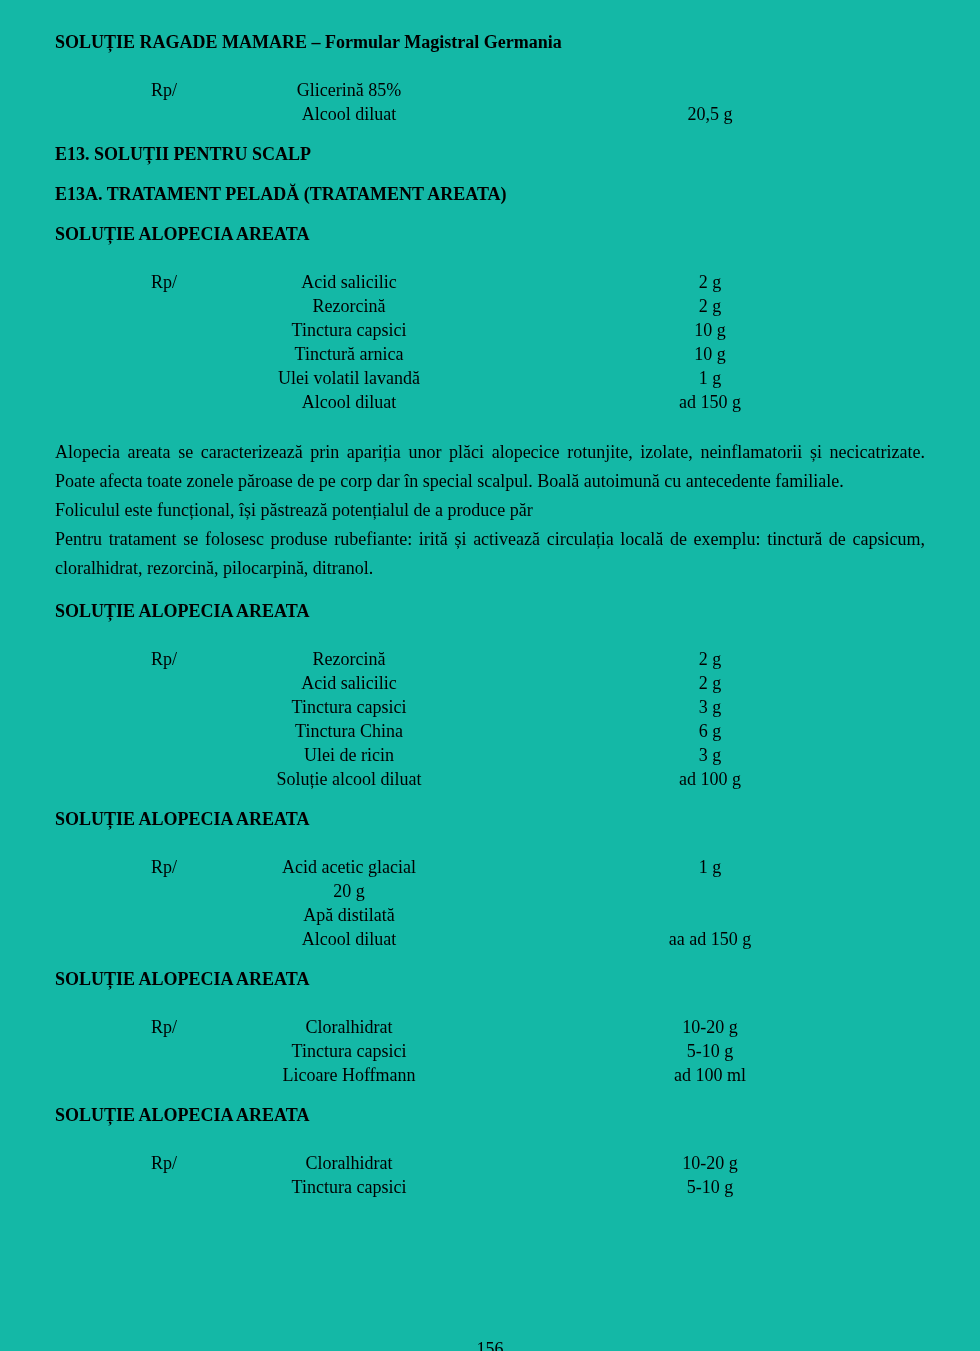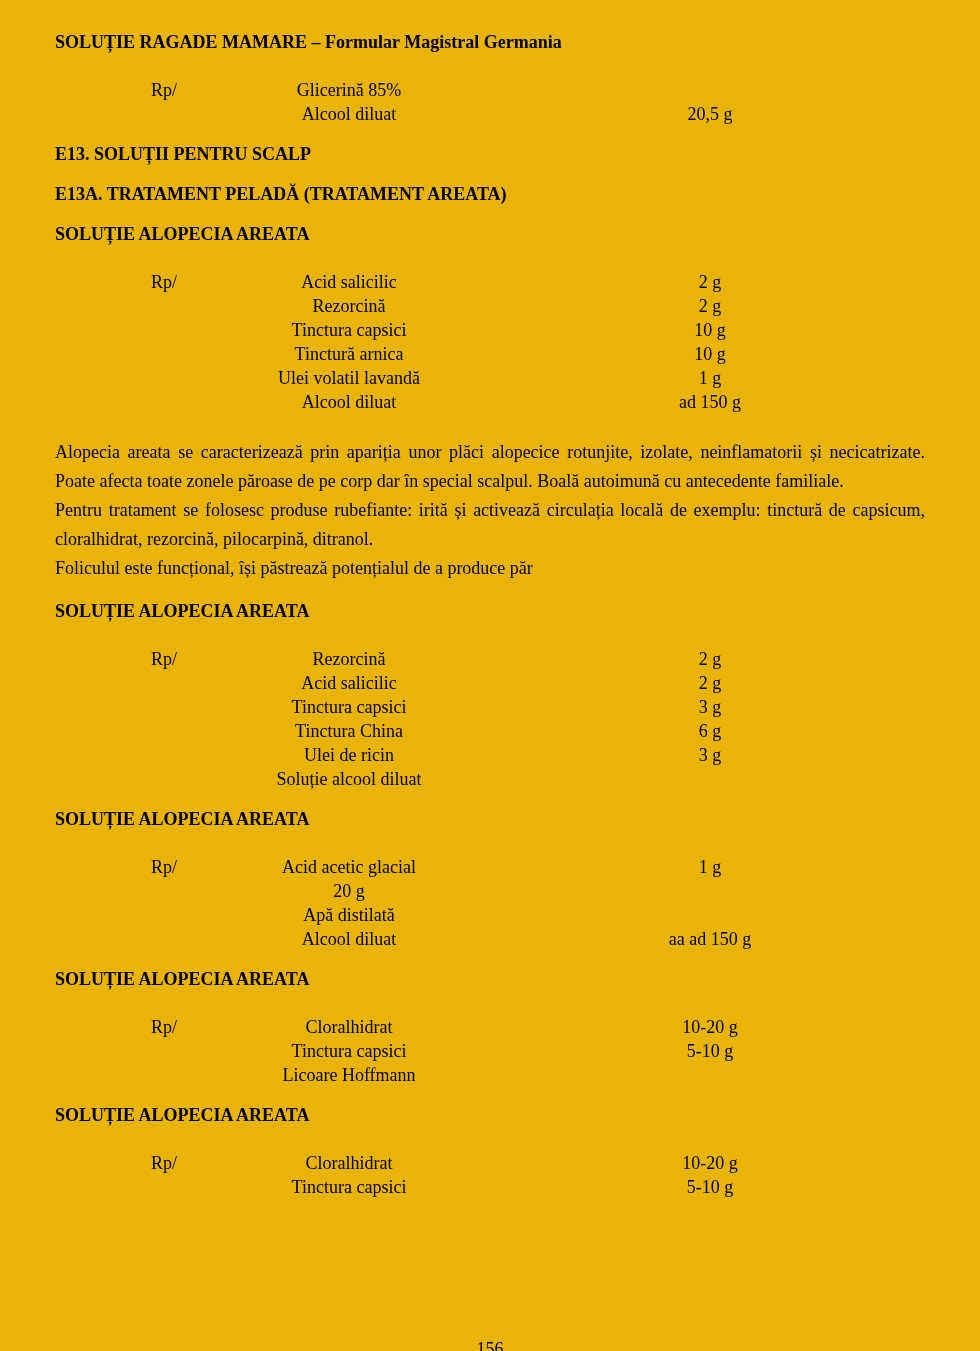--- a/index.html
+++ b/index.html
@@ -14,21 +14,21 @@
     font-size: 18px;
     color: #000000;
   }
   .page {
     position: relative;
     box-sizing: border-box;
     width: 980px;
     height: 1351px;
     padding: 30px 55px 0 55px;
     overflow: hidden;
-    background: #eab308;
+    background: #14b8a6;
   }
   .doc-heading {
     font-weight: bold;
     line-height: 24px;
     margin-top: 16px;
   }
   .doc-heading:first-child {
     margin-top: 0;
   }
   .rx-block {
@@ -107,22 +107,22 @@
           <span class="rx-quantity">1 g</span>
         </div>
         <div class="rx-row">
           <span class="rx-label"></span>
           <span class="rx-ingredient">Alcool diluat</span>
           <span class="rx-quantity">ad 150 g</span>
         </div>
       </div>
       <div class="para-group">
         <p class="doc-paragraph justify">Alopecia areata se caracterizează prin apariția unor plăci alopecice rotunjite, izolate, neinflamatorii și necicatrizate. Poate afecta toate zonele păroase de pe corp dar în special scalpul. Boală autoimună cu antecedente familiale.</p>
+        <p class="doc-paragraph">Foliculul este funcțional, își păstrează potențialul de a produce păr</p>
         <p class="doc-paragraph justify">Pentru tratament se folosesc produse rubefiante: irită și activează circulația locală de exemplu: tinctură de capsicum, cloralhidrat, rezorcină, pilocarpină, ditranol.</p>
-        <p class="doc-paragraph">Foliculul este funcțional, își păstrează potențialul de a produce păr</p>
       </div>
       <div class="doc-heading">SOLUȚIE ALOPECIA AREATA</div>
       <div class="rx-block">
         <div class="rx-row">
           <span class="rx-label">Rp/</span>
           <span class="rx-ingredient">Rezorcină</span>
           <span class="rx-quantity">2 g</span>
         </div>
         <div class="rx-row">
           <span class="rx-label"></span>
@@ -140,20 +140,21 @@
           <span class="rx-quantity">6 g</span>
         </div>
         <div class="rx-row">
           <span class="rx-label"></span>
           <span class="rx-ingredient">Ulei de ricin</span>
           <span class="rx-quantity">3 g</span>
         </div>
         <div class="rx-row">
           <span class="rx-label"></span>
           <span class="rx-ingredient">Soluție alcool diluat</span>
+          <span class="rx-quantity">ad 100 g</span>
         </div>
       </div>
       <div class="doc-heading">SOLUȚIE ALOPECIA AREATA</div>
       <div class="rx-block">
         <div class="rx-row">
           <span class="rx-label">Rp/</span>
           <span class="rx-ingredient">Acid acetic glacial</span>
           <span class="rx-quantity">1 g</span>
         </div>
         <div class="rx-row">
@@ -179,20 +180,21 @@
           <span class="rx-quantity">10-20 g</span>
         </div>
         <div class="rx-row">
           <span class="rx-label"></span>
           <span class="rx-ingredient">Tinctura capsici</span>
           <span class="rx-quantity">5-10 g</span>
         </div>
         <div class="rx-row">
           <span class="rx-label"></span>
           <span class="rx-ingredient">Licoare Hoffmann</span>
+          <span class="rx-quantity">ad 100 ml</span>
         </div>
       </div>
       <div class="doc-heading">SOLUȚIE ALOPECIA AREATA</div>
       <div class="rx-block">
         <div class="rx-row">
           <span class="rx-label">Rp/</span>
           <span class="rx-ingredient">Cloralhidrat</span>
           <span class="rx-quantity">10-20 g</span>
         </div>
         <div class="rx-row">

